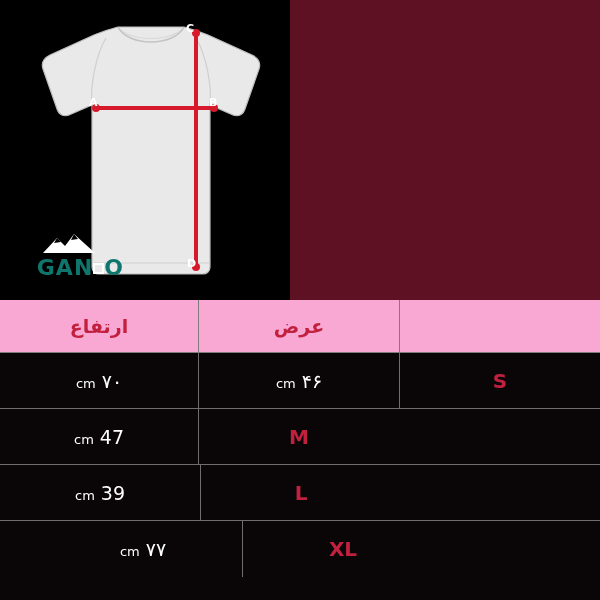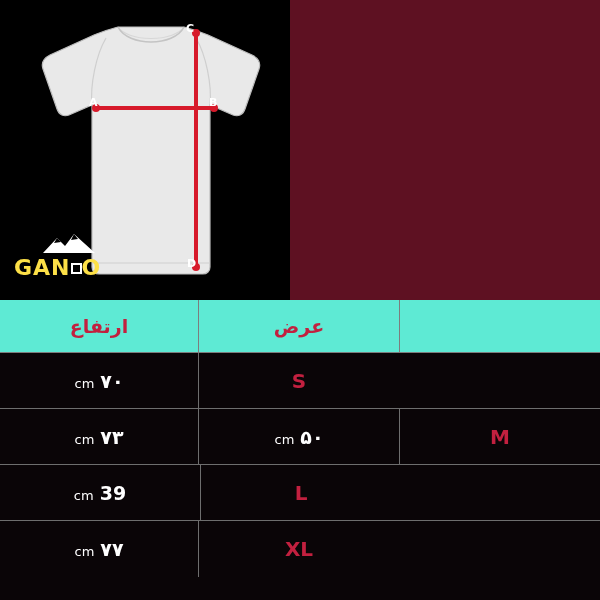--- a/index.html
+++ b/index.html
@@ -79,22 +79,22 @@
     font-family: "DejaVu Sans", "Liberation Sans", sans-serif;
   }
   .lbl-A { left: 79px; top: 91px; }
   .lbl-B { left: 199px; top: 91px; }
   .lbl-C { left: 176px; top: 17px; }
   .lbl-D { left: 177px; top: 252px; }
 
   
   .brand {
     position: absolute;
-    color: #fde047;
-    text-align: left;
+    color: #0f766e;
+    text-align: right;
   }
   .brand-name {
     font-size: 22px;
     font-weight: bold;
     letter-spacing: 1px;
     font-family: "DejaVu Sans", "Liberation Sans", sans-serif;
     line-height: 1;
   }
   .brand-left { left: 14px; top: 232px; width: 110px; }
 
@@ -119,28 +119,28 @@
     width: 600px; height: 300px;
     background: #0a0507;
   }
   .t-row {
     display: flex;
     width: 600px;
     box-sizing: border-box;
   }
   .t-head {
     height: 53px;
-    background: #5eead4;
+    background: #f9a8d4;
     border-bottom: 1px solid #7d7d7d;
   }
   .t-body-row {
     height: 56px;
     border-bottom: 1px solid #6e6e6e;
   }
-  .t-body-row.last { border-bottom: none; }
+  .t-body-row.last { border-bottom: none; padding-left: 44px; }
   .t-cell {
     display: flex;
     align-items: center;
     justify-content: center;
     box-sizing: border-box;
     height: 100%;
   }
   .c-height { width: 199px; border-right: 1px solid #6e6e6e; }
   .c-width  { width: 201px; border-right: 1px solid #6e6e6e; text-align: right; }
   .c-size   { width: 200px; }
@@ -152,21 +152,21 @@
     font-weight: bold;
     letter-spacing: 2px;
     font-family: "DejaVu Sans", "Liberation Sans", sans-serif;
   }
   .val-text {
     color: #ffffff;
     font-size: 17px;
     font-family: "DejaVu Sans", "Liberation Sans", sans-serif;
     direction: rtl;
   }
-  .val-num { font-size: 19px; font-weight: bold; }
+  .val-num { font-size: 19px; }
   .val-unit { font-size: 13px; margin-right: 6px; letter-spacing: 0; }
   .size-text {
     color: #c2203f;
     font-size: 20px;
     font-weight: bold;
     font-family: "DejaVu Sans", "Liberation Sans", sans-serif;
   }
 </style>
 </head>
 <body>
@@ -253,31 +253,31 @@
       </div>
       <div class="t-cell c-width">
         <span class="head-text">عرض</span>
       </div>
     </div>
 
     <div class="t-row t-body-row">
       <div class="t-cell c-height">
         <span class="val-text"><span class="val-unit">cm</span><span class="val-num">۷۰</span></span>
       </div>
+      <div class="t-cell c-width">
+        <span class="val-text"><span class="val-unit">cm</span><span class="val-num">۴۶</span></span>
+      </div>
       <div class="t-cell c-size">
         <span class="size-text">S</span>
       </div>
     </div>
 
     <div class="t-row t-body-row">
       <div class="t-cell c-height">
-        <span class="val-text"><span class="val-unit">cm</span><span class="val-num">۷۳</span></span>
-      </div>
-      <div class="t-cell c-width">
-        <span class="val-text"><span class="val-unit">cm</span><span class="val-num">۵۰</span></span>
+        <span class="val-text"><span class="val-unit">cm</span><span class="val-num">47</span></span>
       </div>
       <div class="t-cell c-size">
         <span class="size-text">M</span>
       </div>
     </div>
 
     <div class="t-row t-body-row">
       <div class="t-cell c-width">
         <span class="val-text"><span class="val-unit">cm</span><span class="val-num">39</span></span>
       </div>

